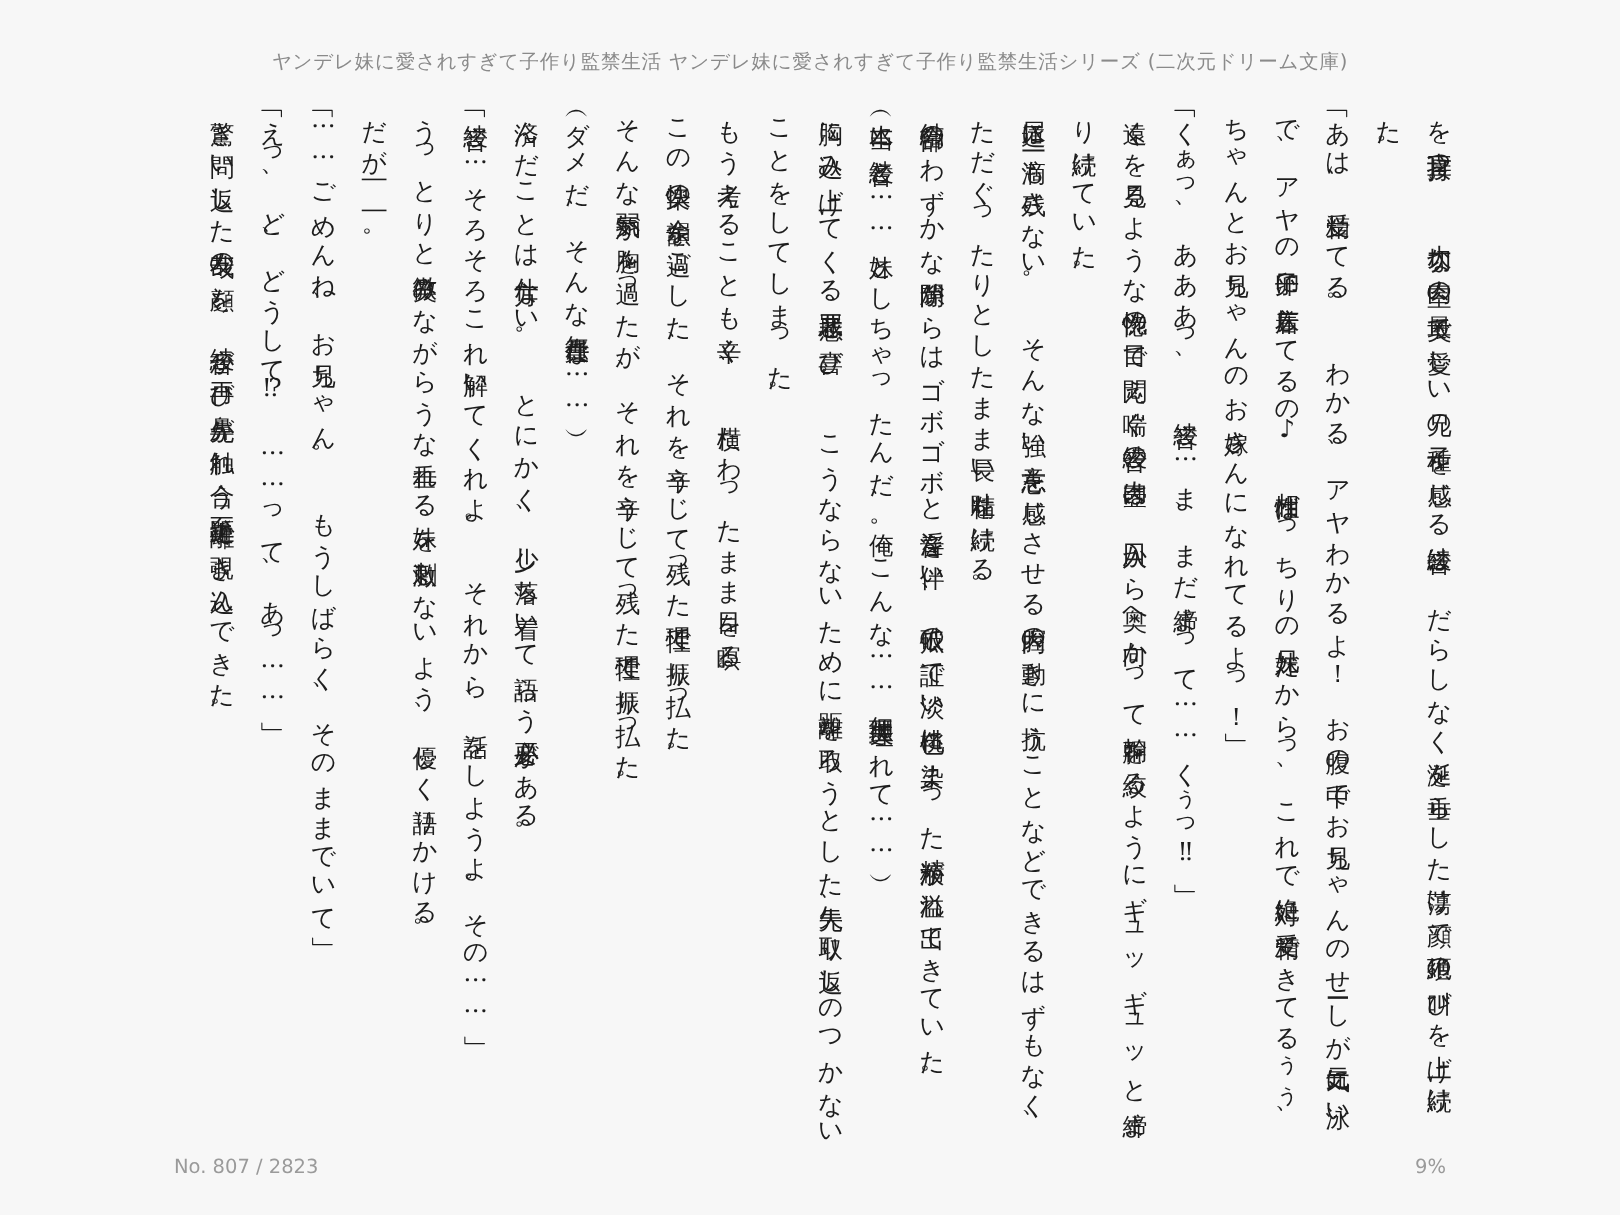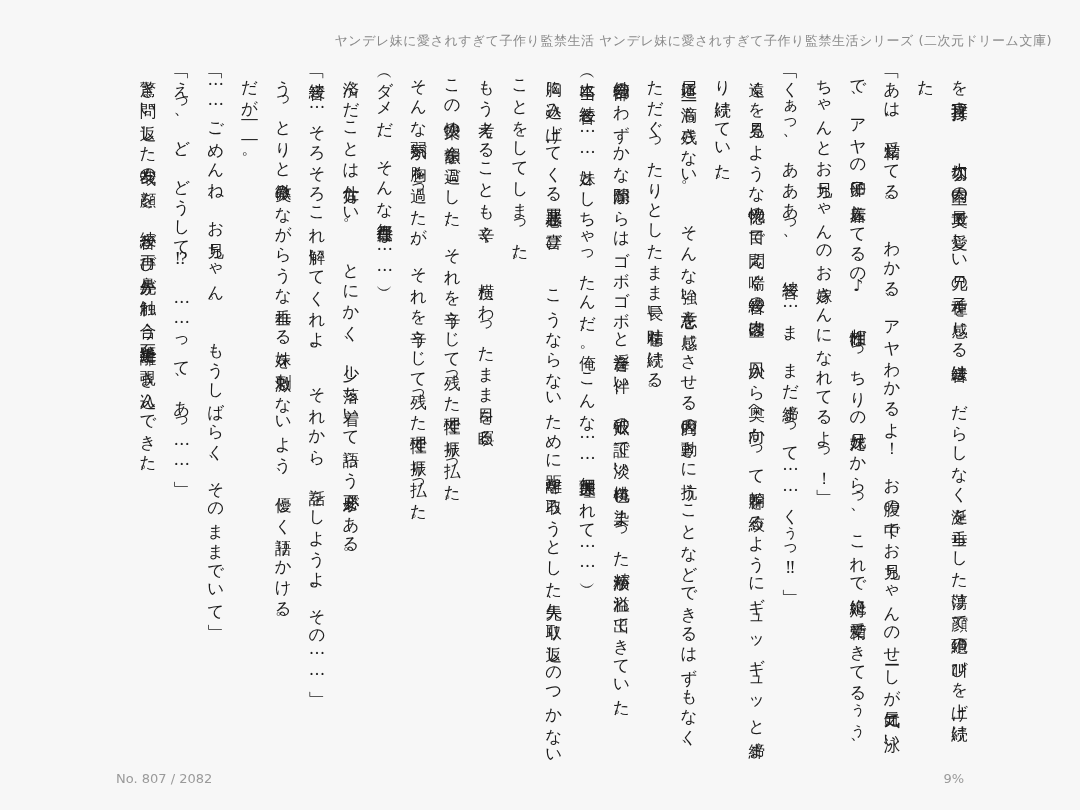--- a/index.html
+++ b/index.html
@@ -27,21 +27,21 @@
     width: 1024px;
     height: 790px;
     background: #f7f7f7;
     box-sizing: border-box;
   }
   .header {
     position: absolute;
     top: 22px;
     left: 0;
     width: 1024px;
-    text-align: right;
+    text-align: center;
     font-size: 13px;
     color: #8a8a8a;
     letter-spacing: 0.5px;
     white-space: nowrap;
   }
   .body-area {
     position: absolute;
     top: 58px;
     left: 88px;
     width: 860px;
@@ -105,18 +105,18 @@
           <p>済んだことは仕方ない。　とにかく、少し落ち着いて語らう必要がある。</p>
           <p>「綾音……そろそろこれ解いてくれよ。　それから、話をしようよ。その……」</p>
           <p>うっとりと微笑みながらうな垂れる妹を刺激しないよう、優しく語りかける。</p>
           <p>だが――。</p>
           <p>「……ごめんね、お兄ちゃん。　もうしばらく、そのままでいて」</p>
           <p>「えっ、ど、どうして⁉　……って、あっ……」</p>
           <p>驚き問い返した友哉の顔を、綾音が再び鼻先が触れ合う至近距離で覗き込んできた。</p>
         </div>
     </div>
 
-    <div class="footer-left">No. 807 / 2082</div>
+    <div class="footer-left">No. 807 / 2823</div>
 
     <div class="footer-right">9%</div>
 
   </div>
 </div>
 
 </body></html>

